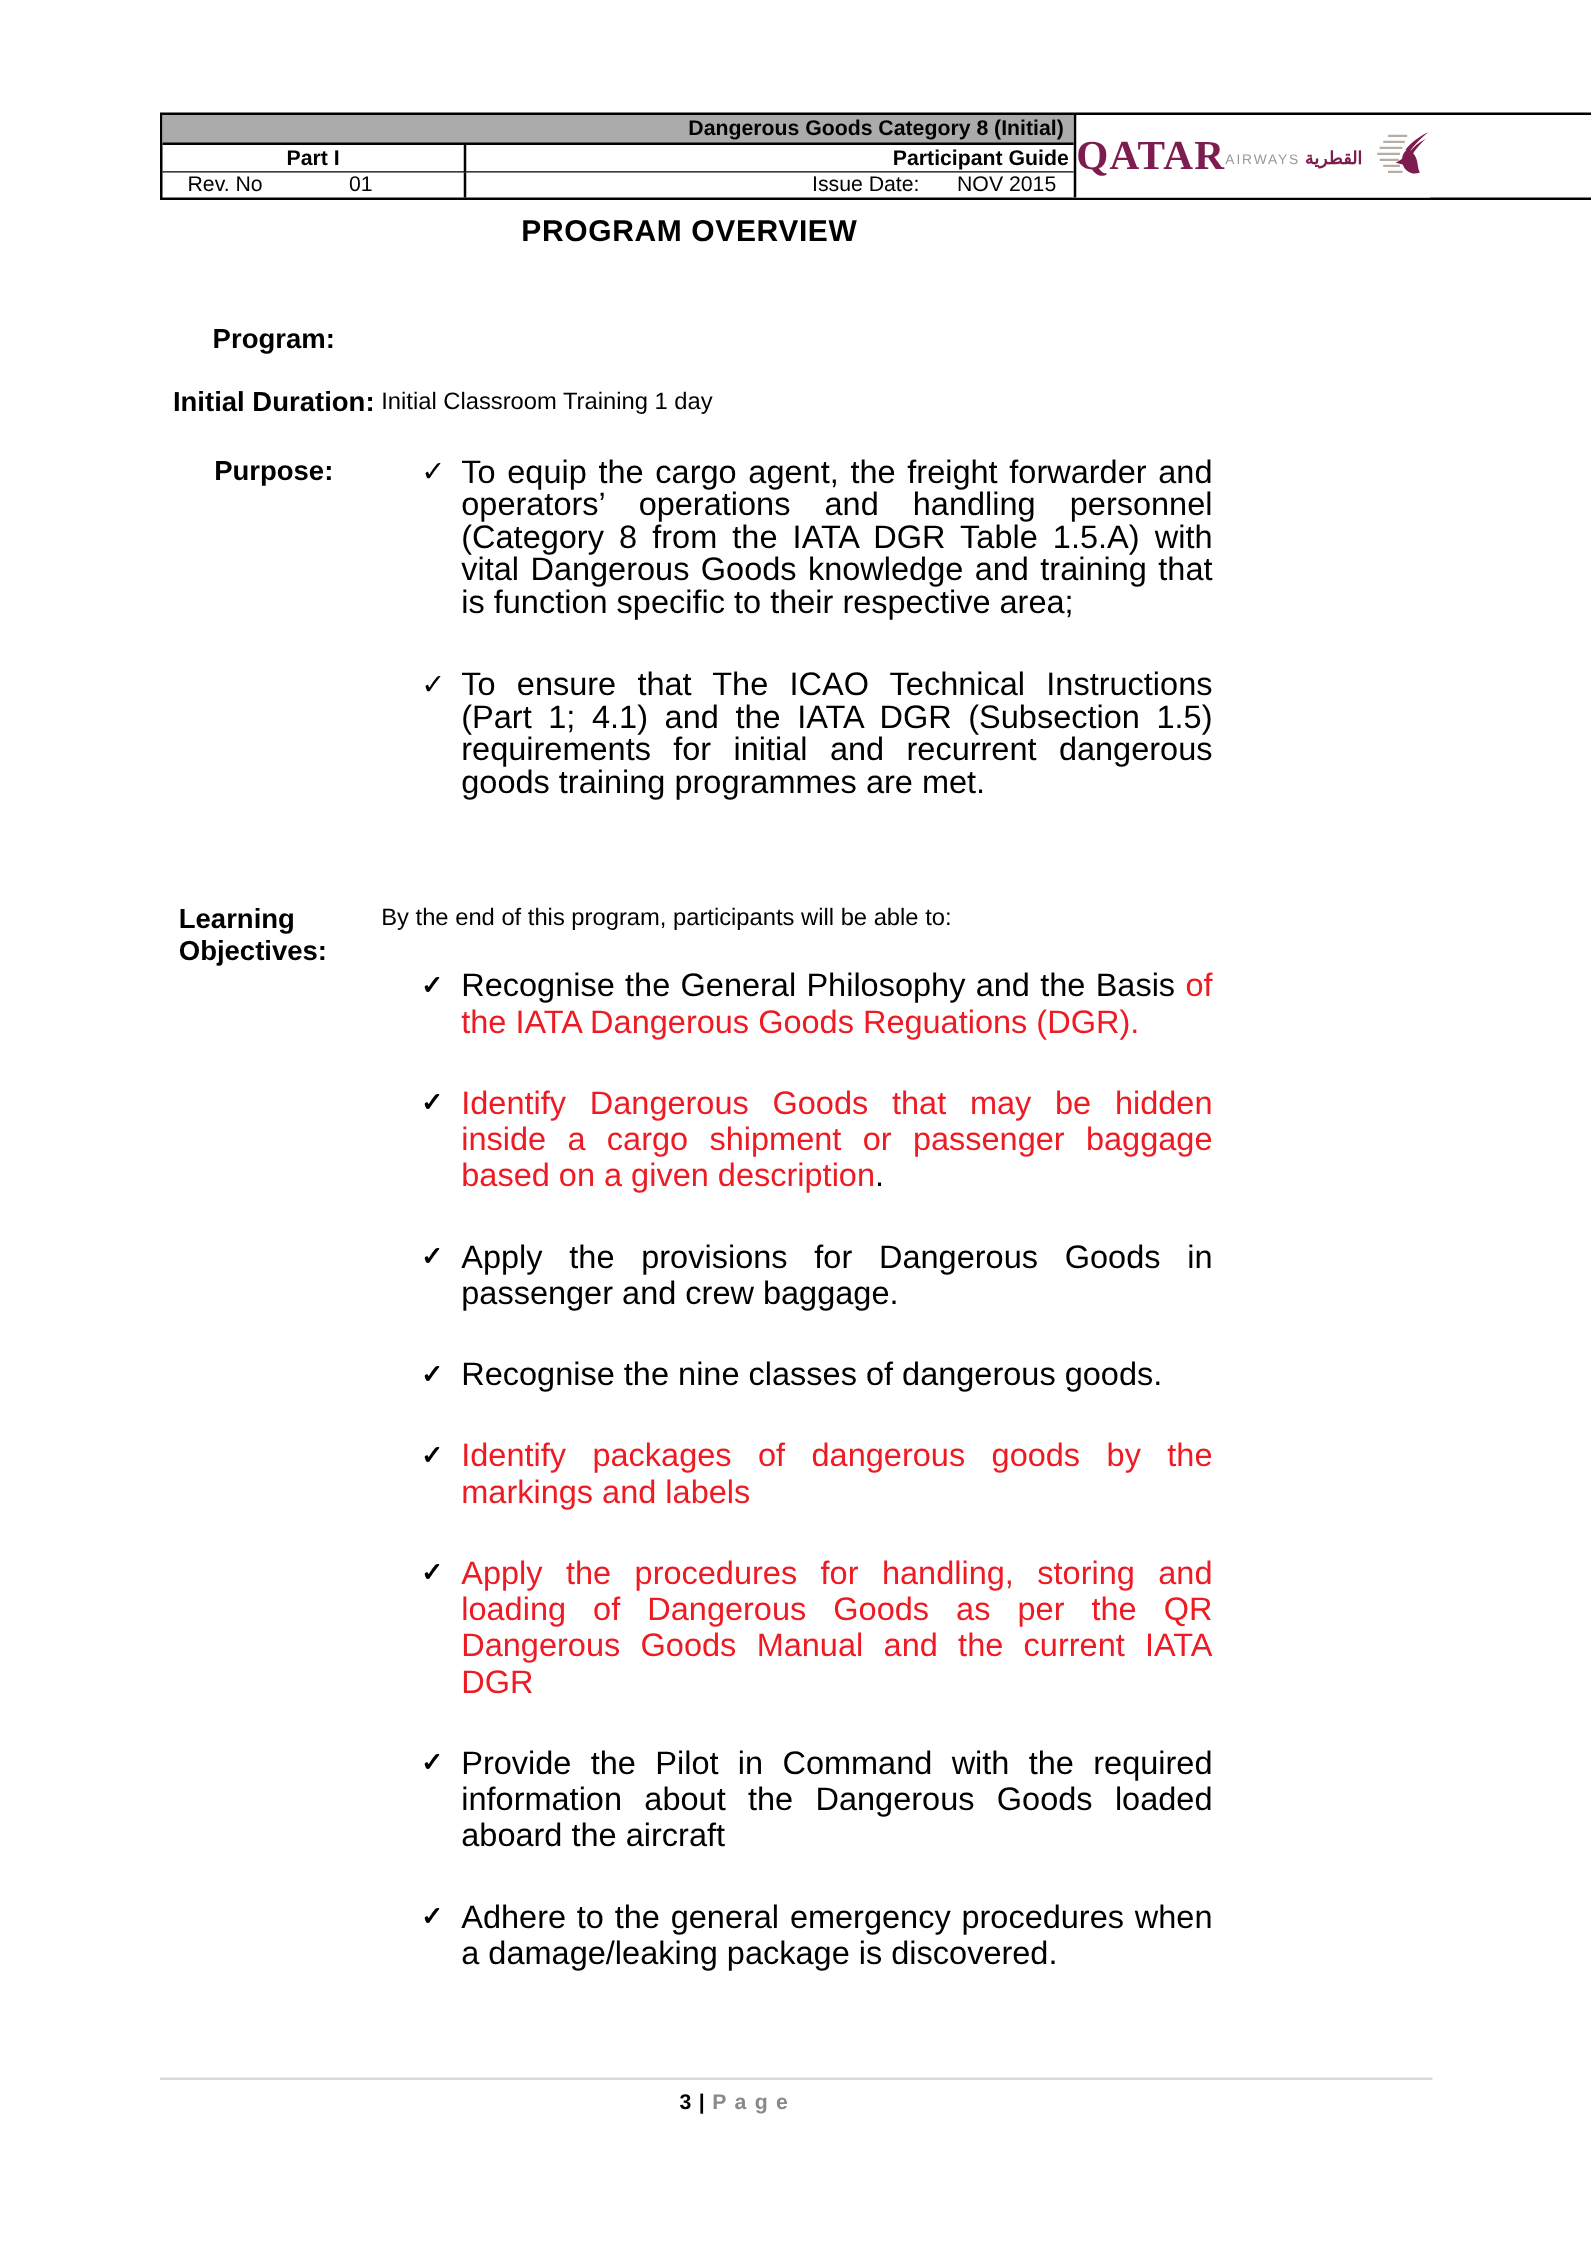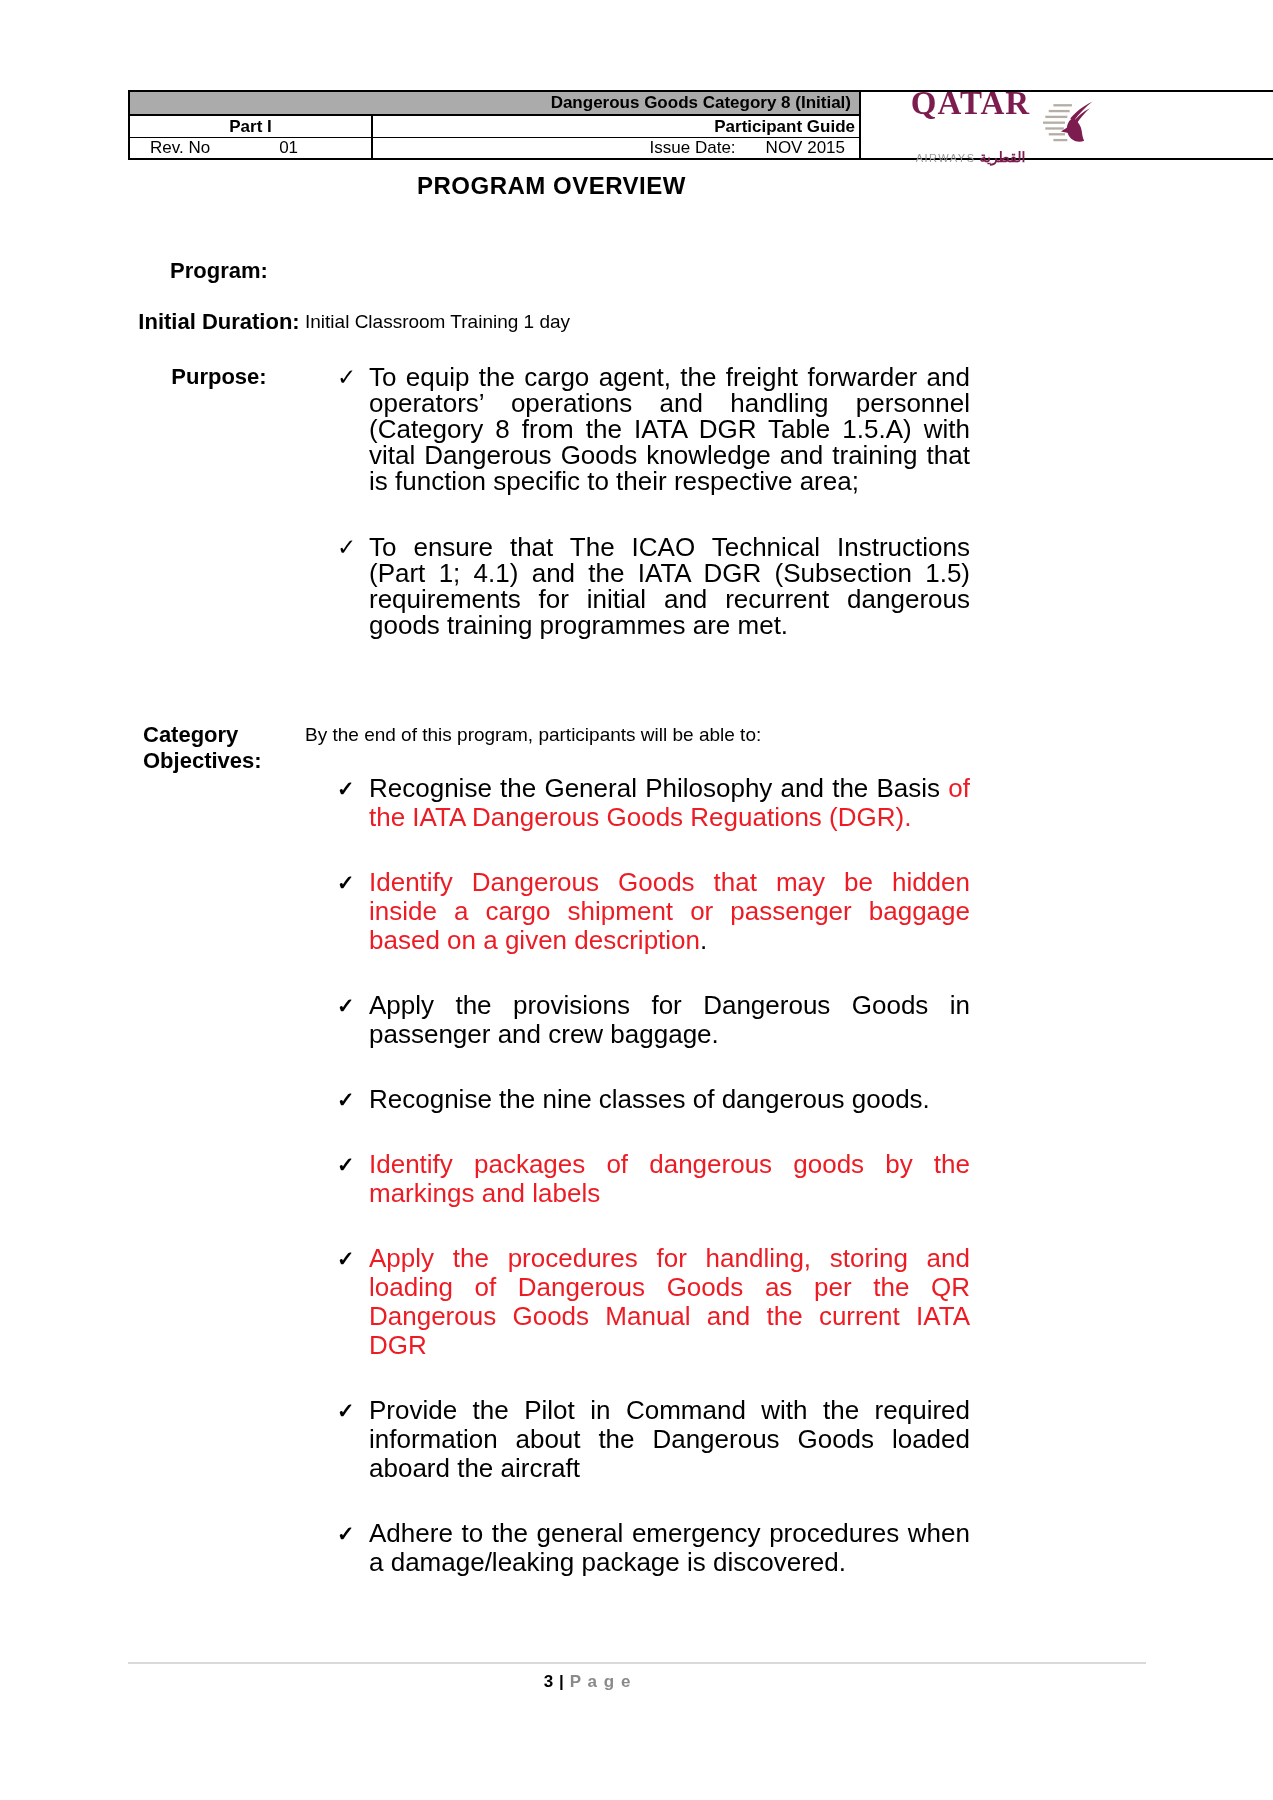--- a/index.html
+++ b/index.html
@@ -27,21 +27,21 @@
   .cell-category{grid-column:1/3;grid-row:1;background:var(--hdr-gray);border-bottom:2px solid #000;justify-content:flex-end;padding-right:8px;font-weight:bold;}
   .cell-part{grid-column:1;grid-row:2;border-right:2px solid #000;border-bottom:1.5px solid #000;justify-content:center;font-weight:bold;}
   .cell-guide{grid-column:2;grid-row:2;border-bottom:1.5px solid #000;justify-content:flex-end;padding-right:4px;font-weight:bold;text-align:center;}
   .cell-rev{grid-column:1;grid-row:3;border-right:2px solid #000;}
   .rev-label{margin-left:20px;}
   .rev-value{margin-left:69px;}
   .cell-issue{grid-column:2;grid-row:3;justify-content:flex-end;padding-right:14px;}
   .issue-value{margin-left:30px;}
   .cell-logo{grid-column:3;grid-row:1/4;border-left:2px solid #000;justify-content:center;gap:6px;background:#fff;}
 
-  .logo-text{display:flex;flex-direction:column;align-items:center;line-height:1;gap:28px;}
+  .logo-text{display:flex;flex-direction:row;align-items:center;line-height:1;}
   .logo-brand{font-family:"Liberation Serif",serif;font-weight:bold;font-size:33px;color:var(--burgundy);letter-spacing:1px;}
   .logo-sub{display:flex;align-items:baseline;gap:4px;margin-top:2px;}
   .logo-airways{font-size:11px;color:#9a9a9a;letter-spacing:1.5px;}
   .logo-arabic{font-size:14px;color:var(--burgundy);font-weight:bold;}
   .oryx{width:58px;height:54px;}
 
   
   .content{position:absolute;left:133px;top:172px;width:837px;}
   .page-title{text-align:center;font-size:24px;font-weight:bold;letter-spacing:0.5px;margin:0;}
 
@@ -142,21 +142,21 @@
             <p class="item-text"><span>To equip the cargo agent, the freight forwarder and operators’ operations and handling personnel (Category 8 from the IATA DGR Table 1.5.A) with vital Dangerous Goods knowledge and training that is function specific to their respective area;</span></p>
           </div>
           <div class="check-item purpose-item">
             <span class="check">✓</span>
             <p class="item-text"><span>To ensure that The ICAO Technical Instructions (Part 1; 4.1) and the IATA DGR (Subsection 1.5) requirements for initial and recurrent dangerous goods training programmes are met.</span></p>
           </div>
         </div>
     </div>
 
     <div class="row row-objectives">
-      <div class="label left">Category Objectives:</div>
+      <div class="label left">Learning Objectives:</div>
       <div class="value-col">
         <p class="value">By the end of this program, participants will be able to:</p>
         <div id="objectives-list">
             <div class="check-item objective">
               <span class="check">✓</span>
               <p class="item-text"><span>Recognise the General Philosophy and the Basis </span><span class="red">of the IATA Dangerous Goods Reguations (DGR).</span></p>
             </div>
             <div class="check-item objective">
               <span class="check">✓</span>
               <p class="item-text"><span class="red">Identify Dangerous Goods that may be hidden inside a cargo shipment or passenger baggage based on a given description</span><span>.</span></p>

